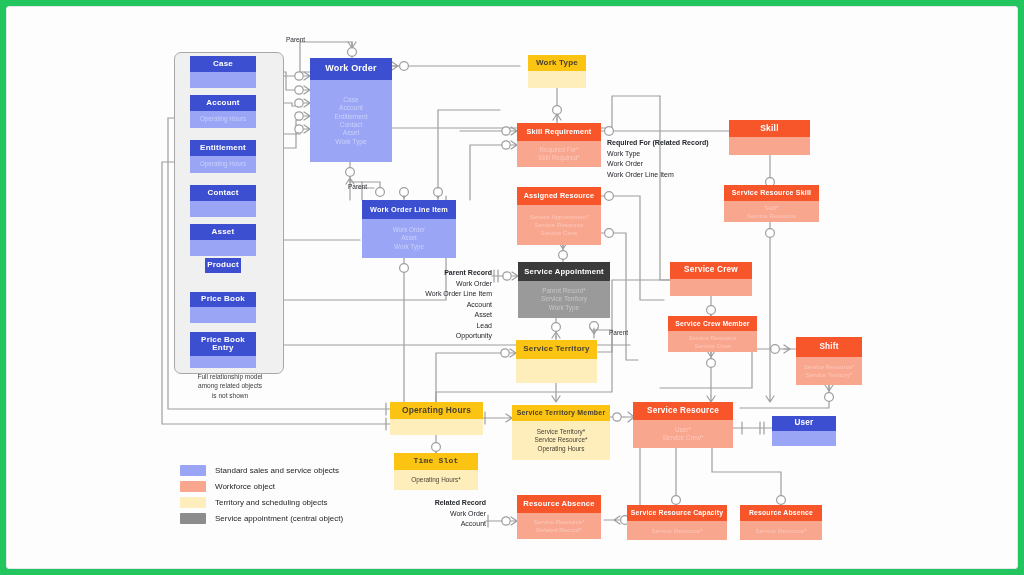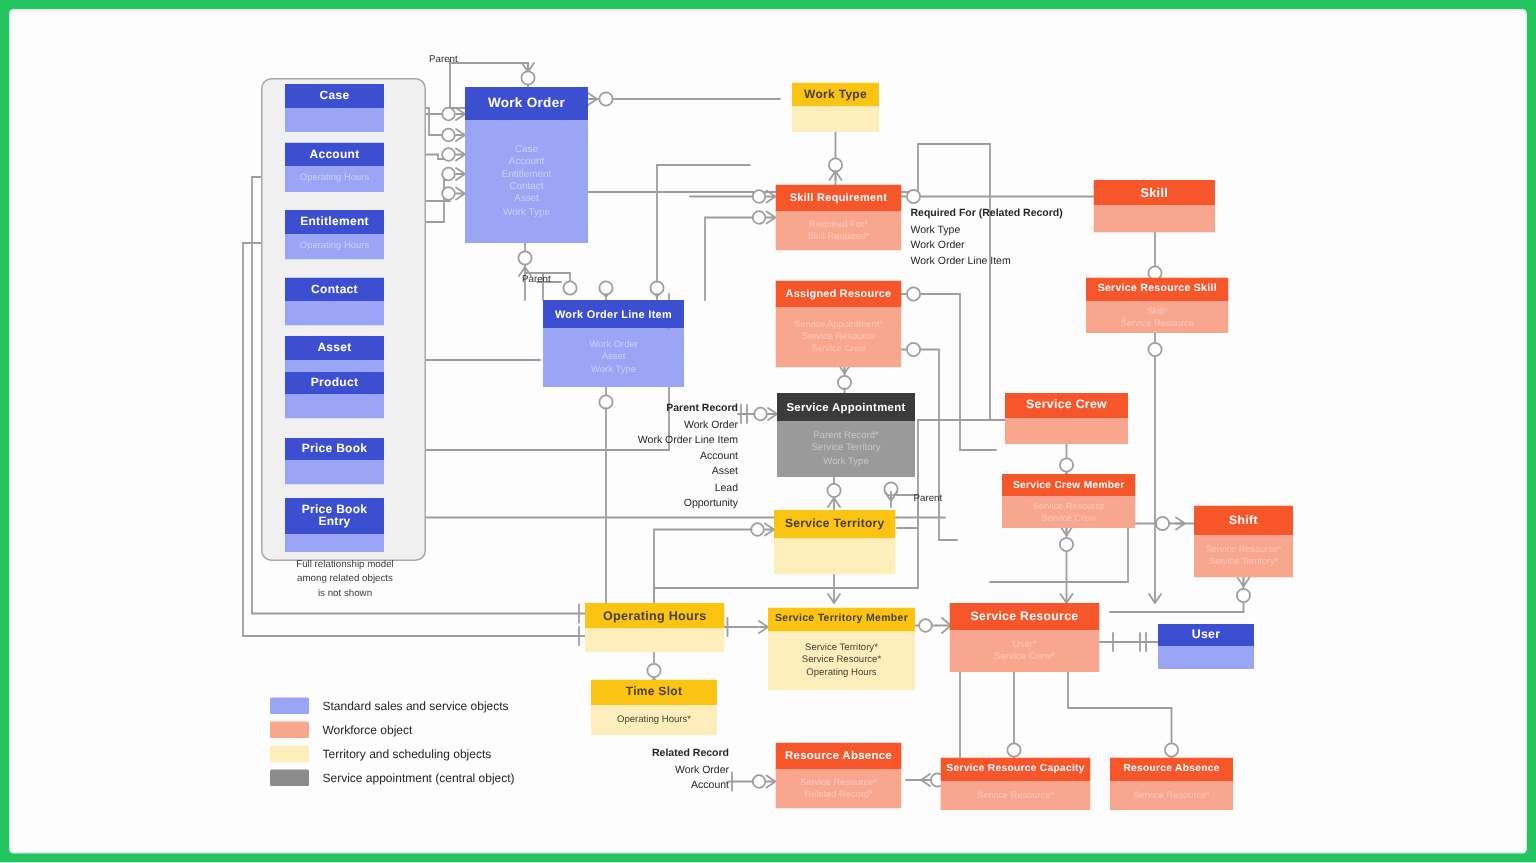--- a/index.html
+++ b/index.html
@@ -341,21 +341,21 @@
   <div class="ent t-blue" style="left:190px; top:185px; width:66px; height:32px; font-size:8px;">
     <div class="hd" style="height:16px;">Contact</div>
     <div class="bd"></div>
   </div>
 
   <div class="ent t-blue" style="left:190px; top:224px; width:66px; height:32px; font-size:8px;">
     <div class="hd" style="height:16px;">Asset</div>
     <div class="bd"></div>
   </div>
 
-  <div class="ent t-blue" style="left:190px; top:248px; width:66px; height:31px; font-size:8px;">
+  <div class="ent t-blue" style="left:190px; top:258px; width:66px; height:31px; font-size:8px;align-items:center;">
     <div class="hd" style="height:15px;">Product</div>
     <div class="bd"></div>
   </div>
 
   <div class="ent t-blue" style="left:190px; top:292px; width:66px; height:31px; font-size:8px;">
     <div class="hd" style="height:15px;">Price Book</div>
     <div class="bd"></div>
   </div>
 
   <div class="ent t-blue" style="left:190px; top:332px; width:66px; height:36px; font-size:8px;">
@@ -455,21 +455,21 @@
       <span>Operating Hours</span>
     </div>
   </div>
 
   <div class="ent t-yel" style="left:390px; top:402px; width:93px; height:33px; font-size:8.4px;">
     <div class="hd" style="height:17px;">Operating Hours</div>
     <div class="bd"></div>
   </div>
 
   <div class="ent t-yel readable" style="left:394px; top:453px; width:84px; height:37px; font-size:8px;">
-    <div class="hd" style="height:17px;">Time Slot</div>
+    <div class="hd" style="height:17px;font-family:Liberation Mono, monospace;">Time Slot</div>
     <div class="bd" style="font-size:6.4px;">
       <span>Operating Hours*</span>
     </div>
   </div>
 
   <div class="ent t-red" style="left:633px; top:402px; width:100px; height:46px; font-size:8.2px;">
     <div class="hd" style="height:18px;">Service Resource</div>
     <div class="bd" style="font-size:6.4px;">
       <span>User*</span>
       <span>Service Crew*</span>

